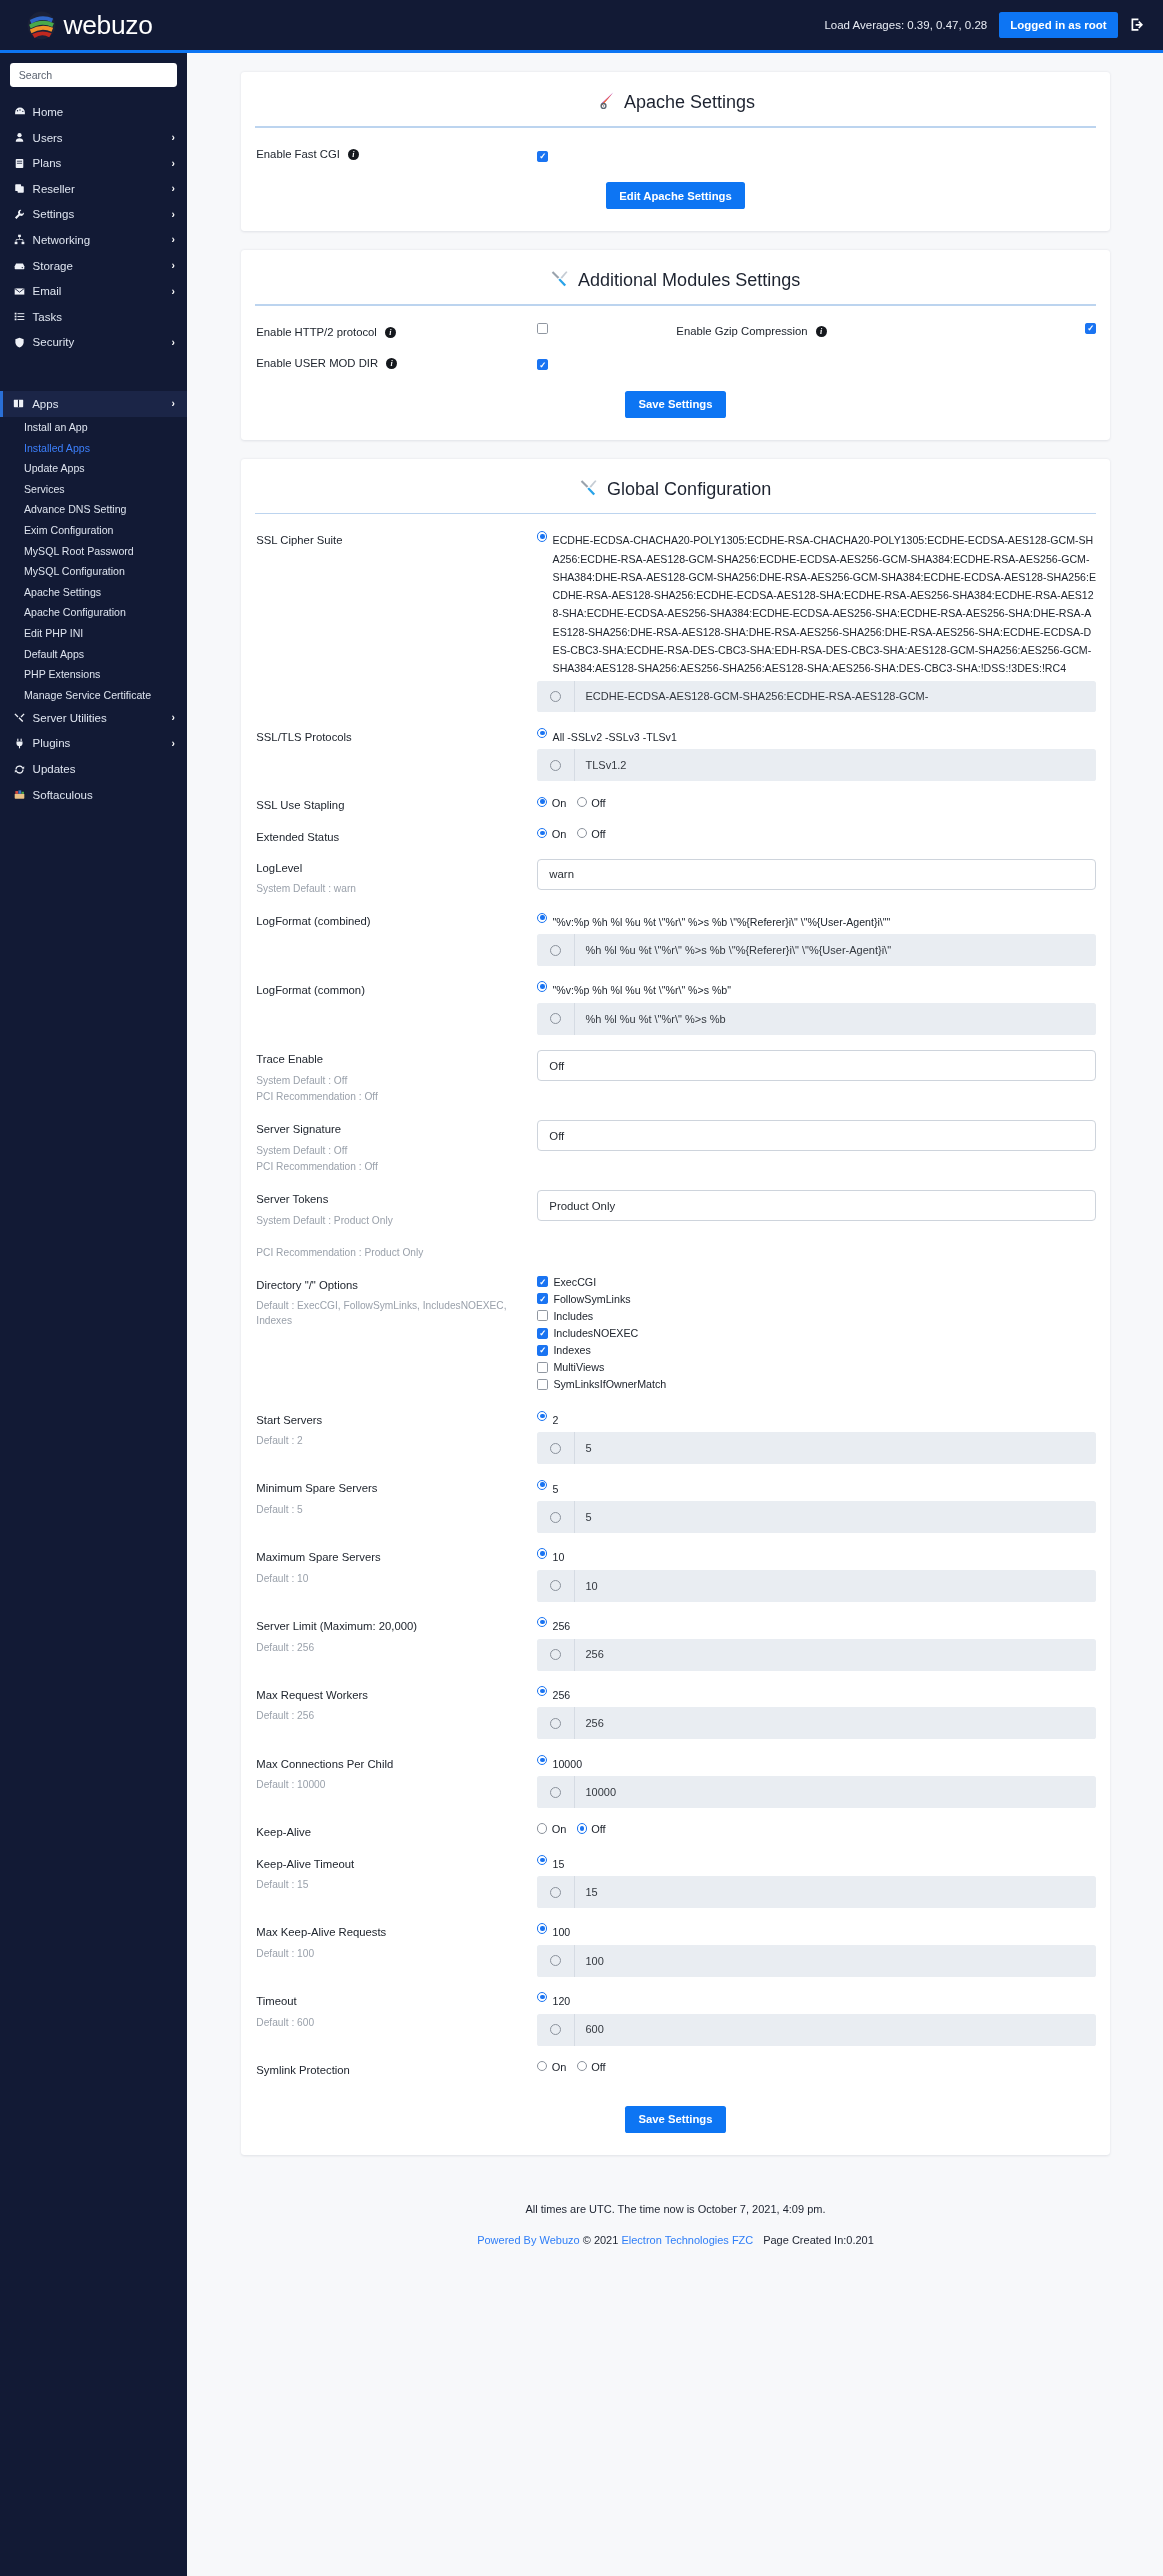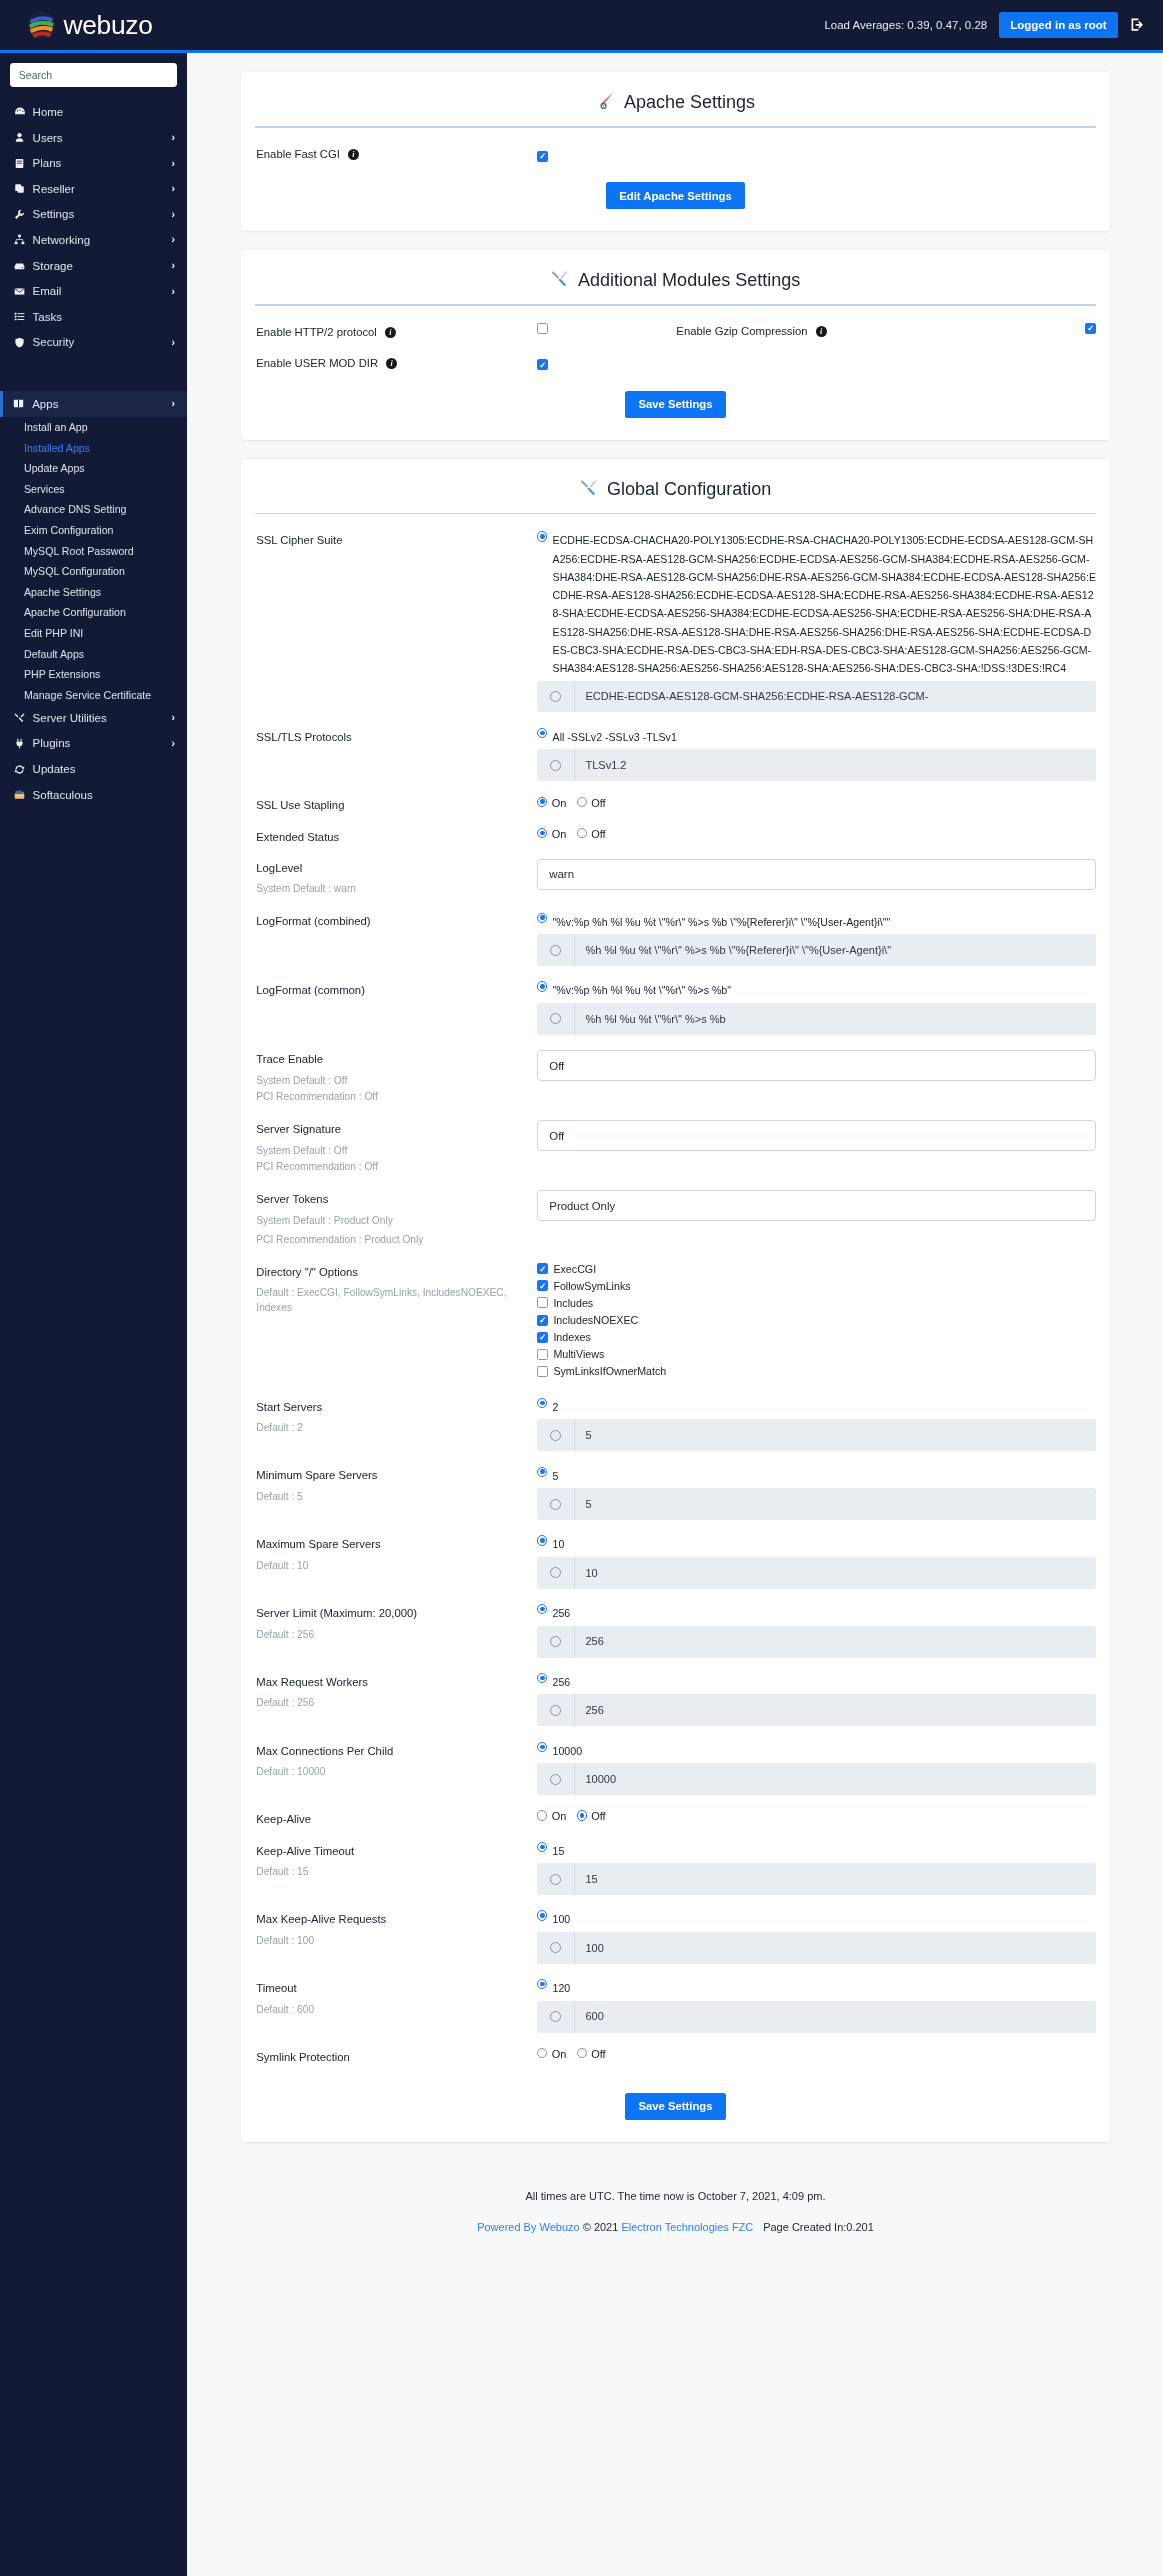--- a/index.html
+++ b/index.html
@@ -715,21 +715,21 @@
         </div>
         <div class="row-ctl">
           <input class="txt-input" type="text" value="Off" style="">
         </div>
       </div>
 
       <div class="row">
         <div class="row-label">
           <span class="lab">Server Tokens</span>
           <div class="sub">System Default : Product Only</div>
-          <div class="sub" style="margin-top:4px">PCI Recommendation : Product Only</div>
+          <div class="sub" style="margin-top:17px">PCI Recommendation : Product Only</div>
         </div>
         <div class="row-ctl">
           <input class="txt-input" type="text" value="Product Only" style="">
         </div>
       </div>
 
 
       <div class="row">
         <div class="row-label">
           <span class="lab">Directory "/" Options</span>

